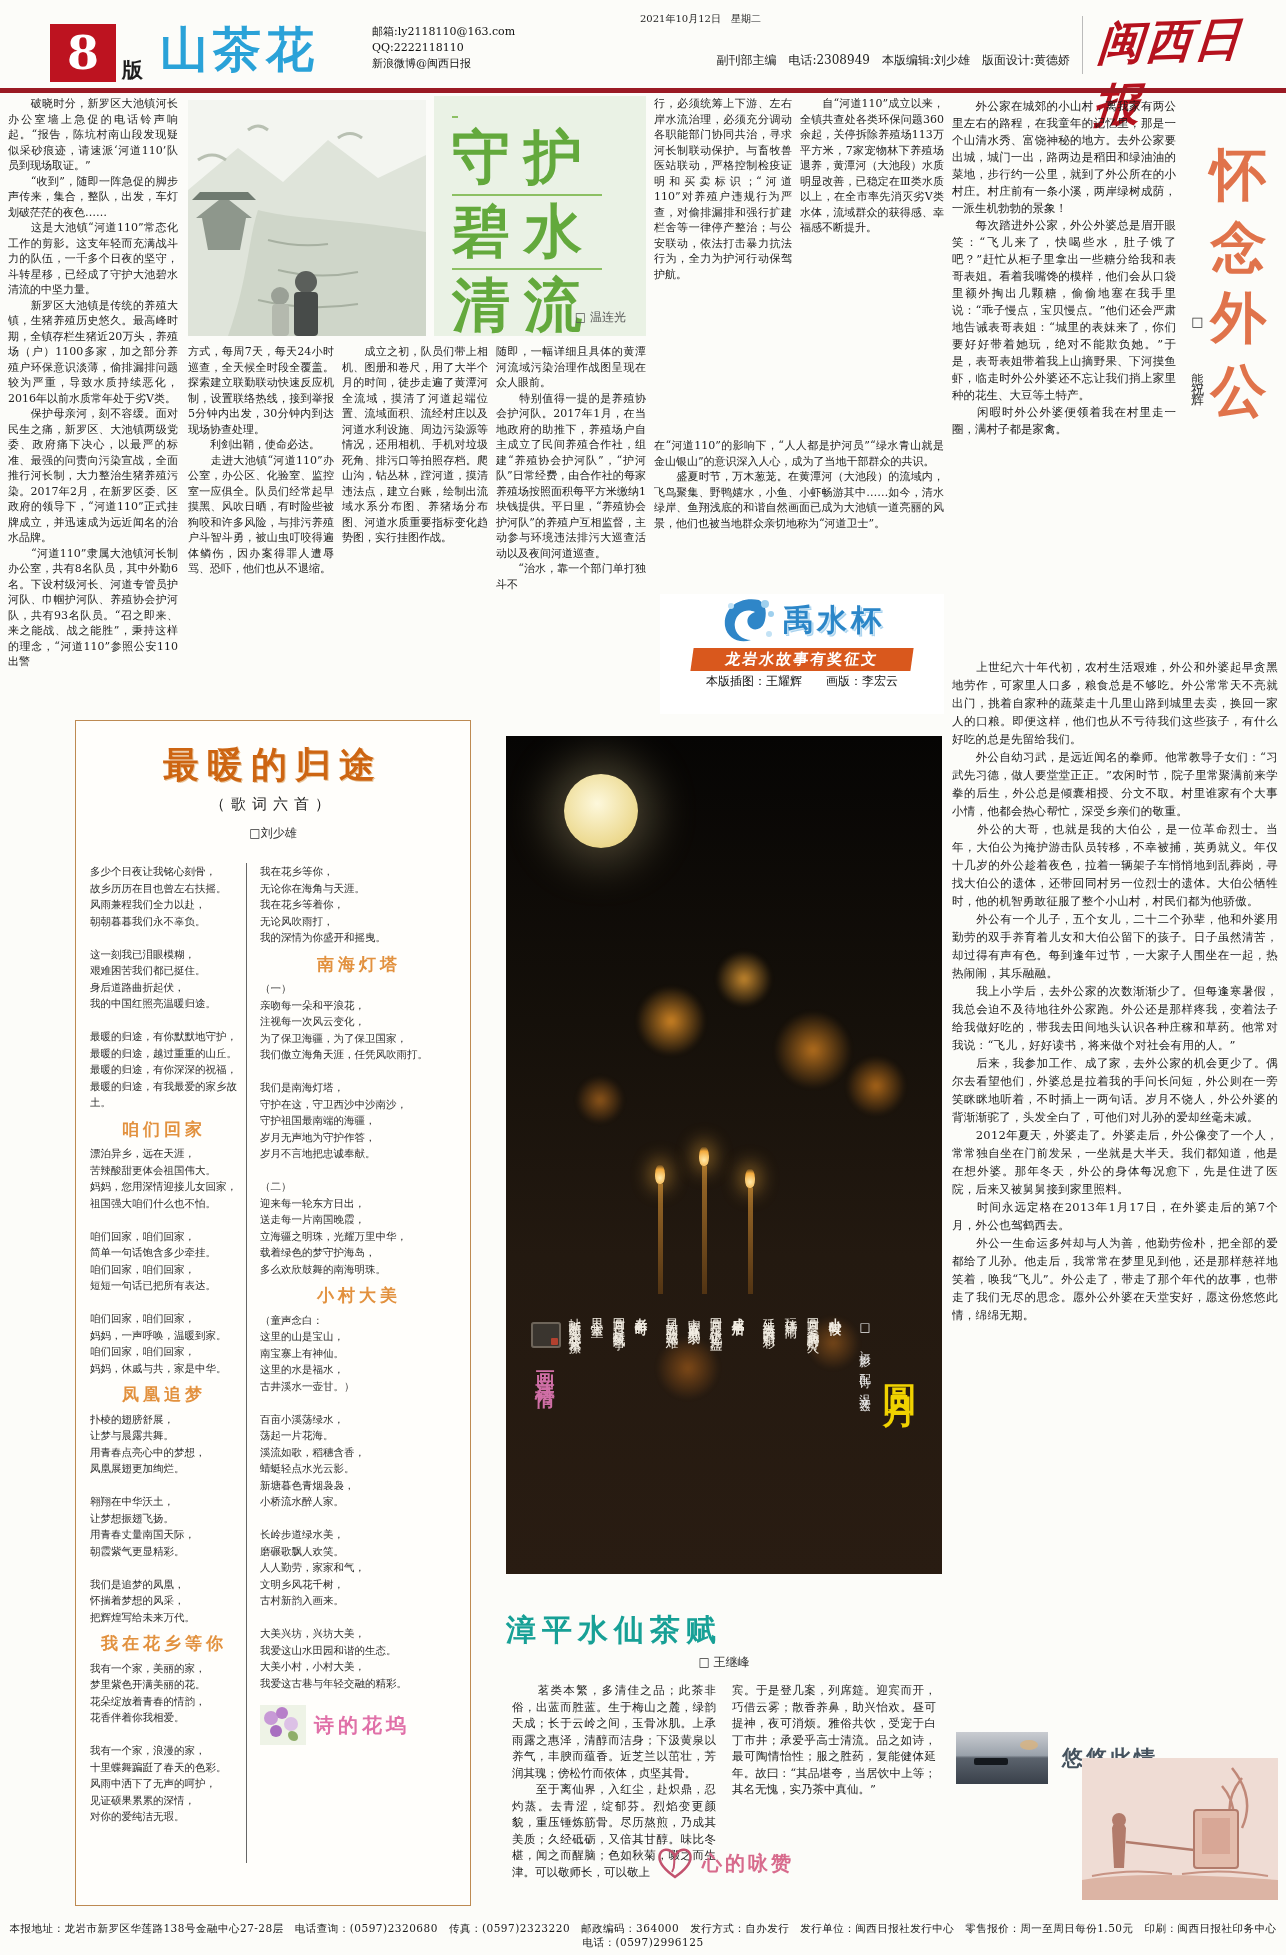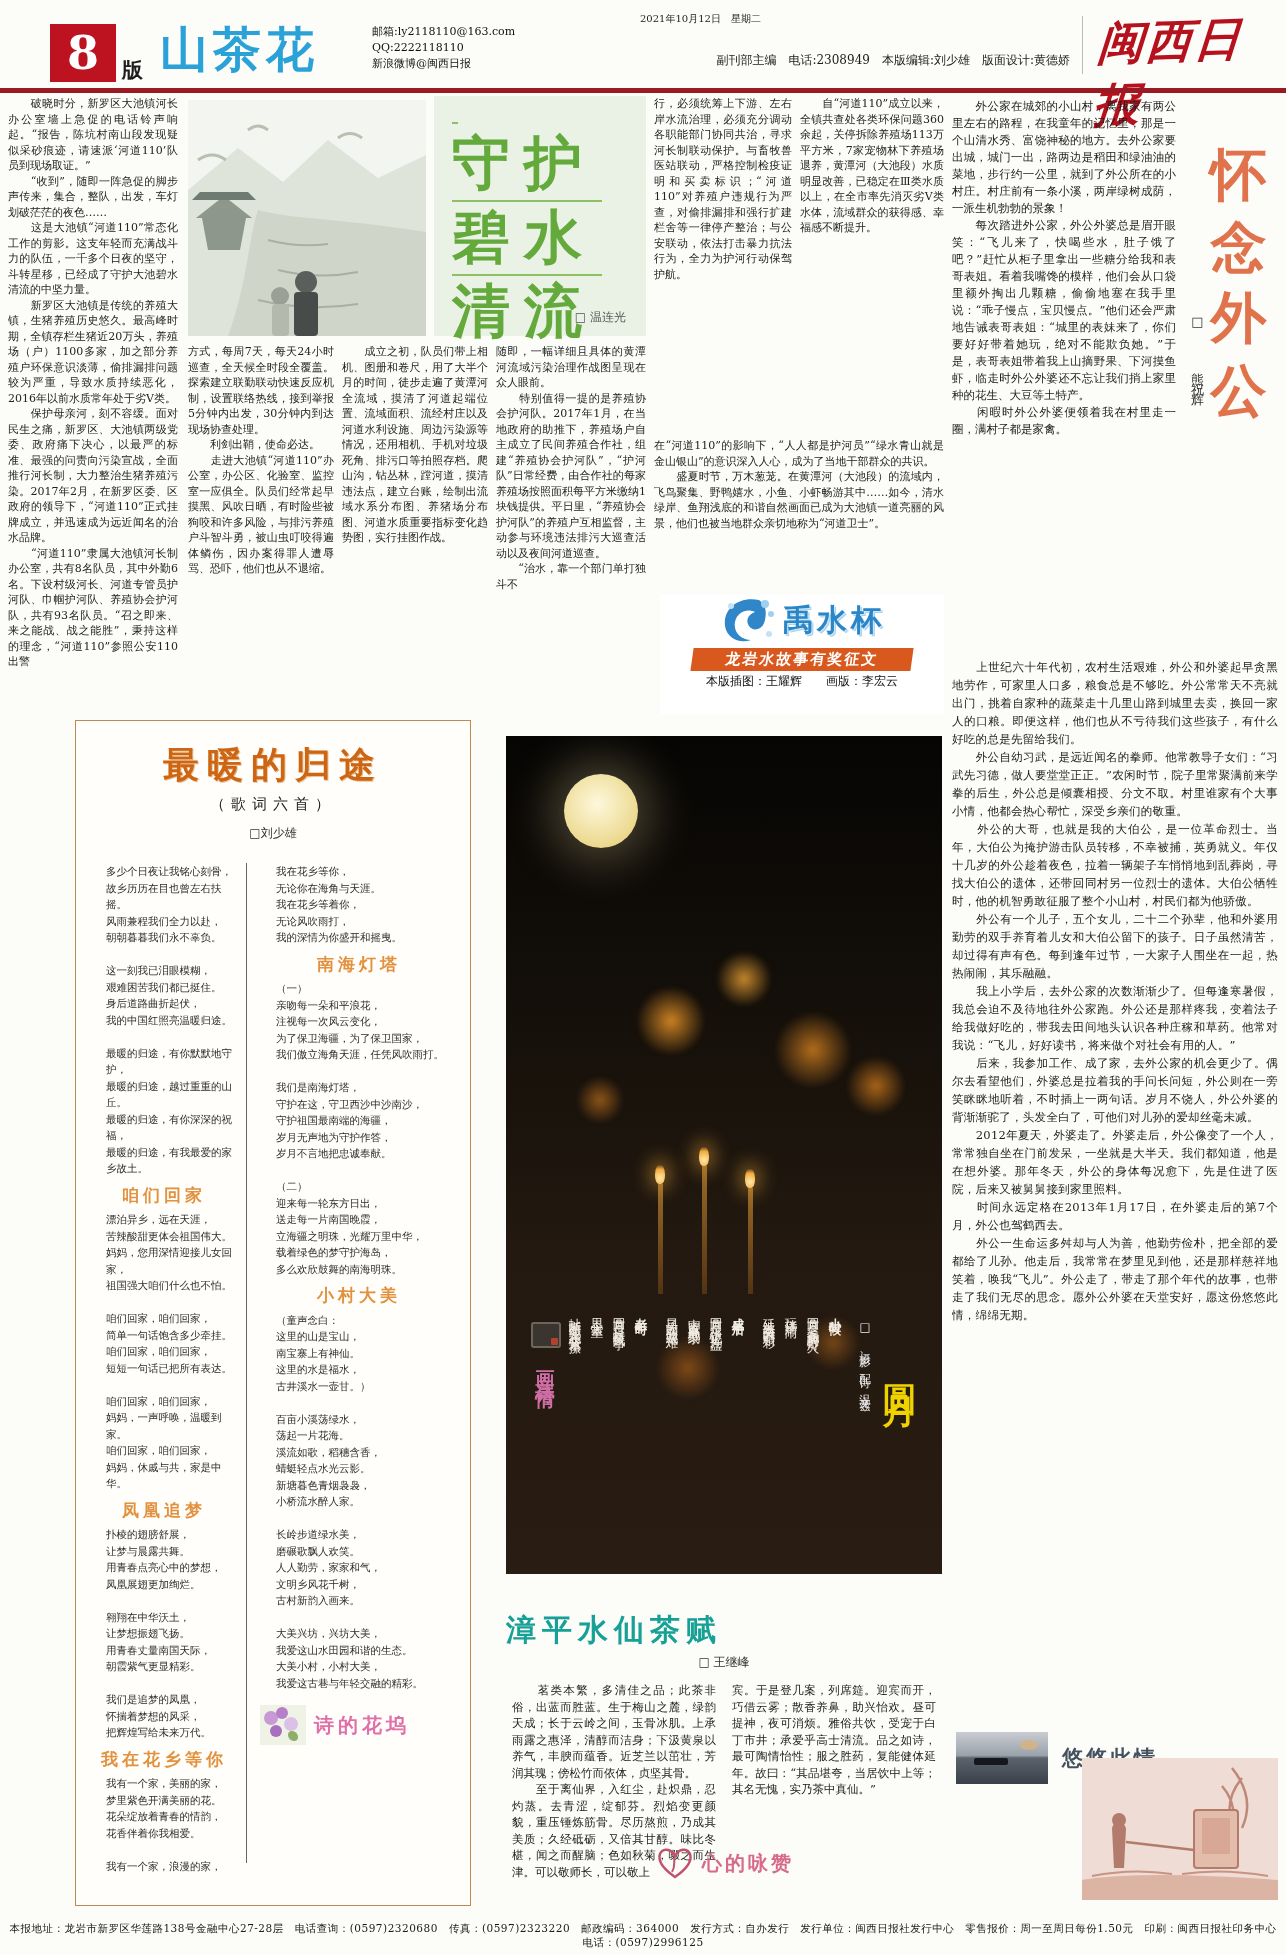--- a/index.html
+++ b/index.html
@@ -16,21 +16,21 @@
   .staffline{left:520px;top:52px;width:550px;text-align:right;font-size:12px;}
   .mast-div{left:1082px;top:16px;width:1px;height:58px;background:#bbb;}
   .paperlogo{left:1096px;top:10px;font-size:46px;font-weight:bold;color:#b5121e;
              transform:skewX(-6deg) rotate(-2deg);letter-spacing:2px;font-style:italic;}
   .toprule{left:0;top:88px;width:1286px;height:5px;background:#9a1a24;}
   
   .story1{left:8px;top:96px;width:936px;height:622px;}
   .s1col{position:absolute;font-size:11px;line-height:15.5px;text-align:justify;
          white-space:pre-line;overflow:hidden;color:#222;}
   .illus{position:absolute;left:180px;top:4px;width:238px;height:236px;background:#f4f6f1;}
-  .titleblock{position:absolute;left:426px;top:0;width:212px;height:240px;background:#eaf2e5;padding:13px 0 0 18px;box-sizing:border-box;}
+  .titleblock{position:absolute;left:426px;top:0;width:212px;height:240px;background:#eaf2e5;padding:7px 0 0 18px;box-sizing:border-box;}
   .tline{font-size:58px;font-weight:bold;color:#63a93c;letter-spacing:14px;line-height:70px;
          border-bottom:2px solid #8cc063;display:inline-block;padding:0 6px 2px 0;}
   .tline.last{border-bottom:none;}
   .s1byline{position:absolute;right:20px;bottom:10px;font-size:12px;color:#555;}
   .yushui{position:absolute;left:652px;top:498px;width:284px;height:120px;background:#fff;text-align:center;}
   .yname{font-size:30px;font-weight:bold;color:#2b86c8;letter-spacing:4px;
          text-shadow:1px 1px 0 #cfe7f6,2px 2px 0 #a8d2ee;}
   .ybanner{margin:2px auto 0;width:212px;background:#d9581d;color:#fff;font-size:15px;
            font-weight:bold;letter-spacing:2px;padding:2px 4px;transform:skewX(-8deg);}
   .ycredit{margin-top:2px;font-size:12px;color:#111;}
@@ -52,21 +52,21 @@
   
   .pbox{left:75px;top:720px;width:396px;height:1186px;border:1.5px solid #bd8a52;background:#fffefb;box-sizing:border-box;}
   .ptitle{position:absolute;left:0;top:20px;width:100%;text-align:center;font-size:36px;
           font-weight:bold;color:#cd6512;letter-spacing:8px;text-shadow:1px 1px 0 #e8c49a;}
   .psub{position:absolute;left:0;top:74px;width:100%;text-align:center;font-size:15px;letter-spacing:6px;color:#222;}
   .pauthor{position:absolute;left:0;top:104px;width:100%;text-align:center;font-size:12px;color:#333;}
   .pdiv{position:absolute;left:170px;top:142px;width:1px;height:1000px;background:#666;}
   .pcol{position:absolute;top:142px;font-size:10.5px;line-height:16.5px;color:#2c2c2c;overflow:hidden;}
   .pcol-l{left:14px;width:148px;height:1010px;}
   .pcol-r{left:184px;width:198px;height:1010px;}
-  .stanza{white-space:pre-line;margin-bottom:8px;margin-left:16px;}
+  .stanza{white-space:pre-line;margin-bottom:8px;}
   .stanza-h{font-size:17px;font-weight:bold;color:#e2913e;text-align:center;
             letter-spacing:4px;margin:10px 0 8px;}
   .huawu{margin-top:14px;display:flex;align-items:center;gap:8px;}
   .flowers{width:46px;height:40px;position:relative;background:#eef3e6;}
   .flowers i{position:absolute;border-radius:50%;}
   .huawu-label{font-size:20px;font-weight:bold;color:#e070a8;letter-spacing:4px;}
   
   .photo{left:506px;top:736px;width:436px;height:838px;
          background:linear-gradient(#060504 0%,#15100a 34%,#231910 62%,#291c12 100%);overflow:hidden;}
   .moon{position:absolute;left:58px;top:38px;width:74px;height:74px;border-radius:50%;

